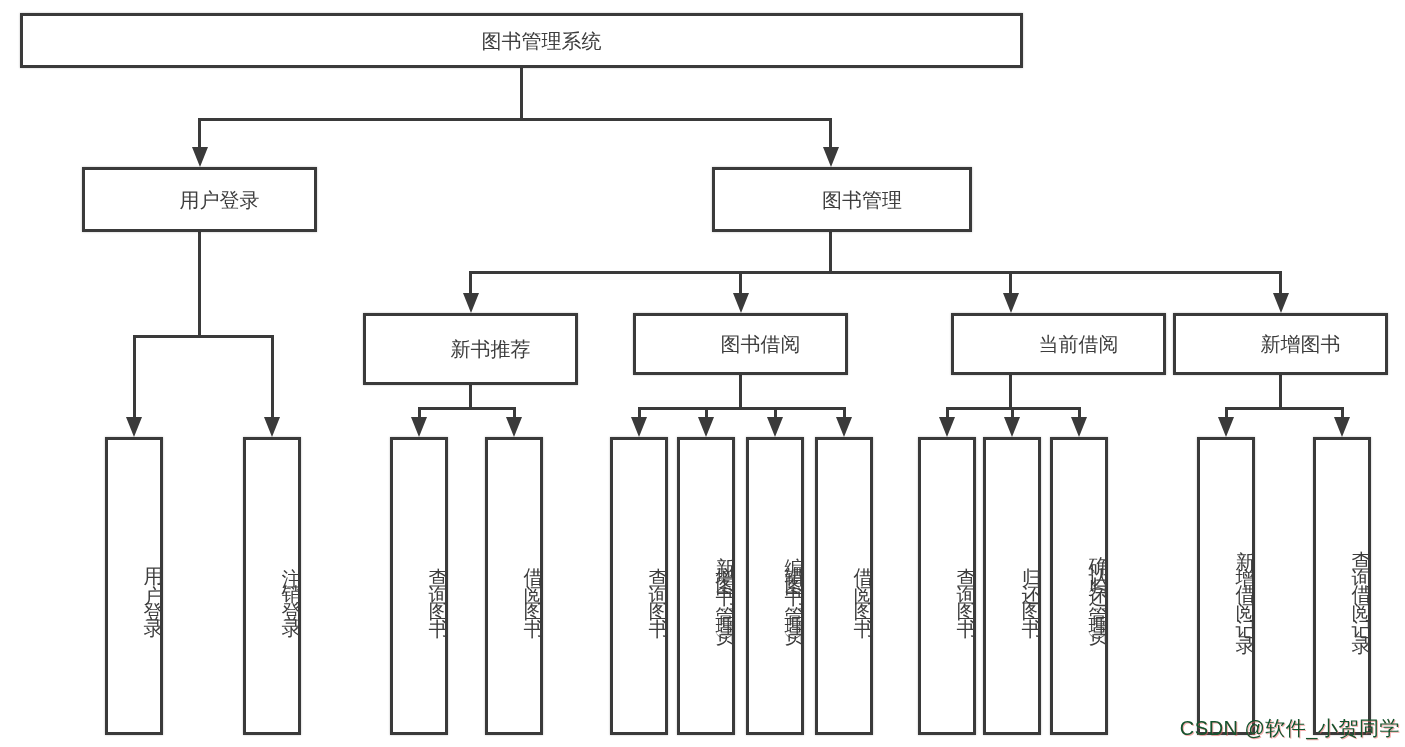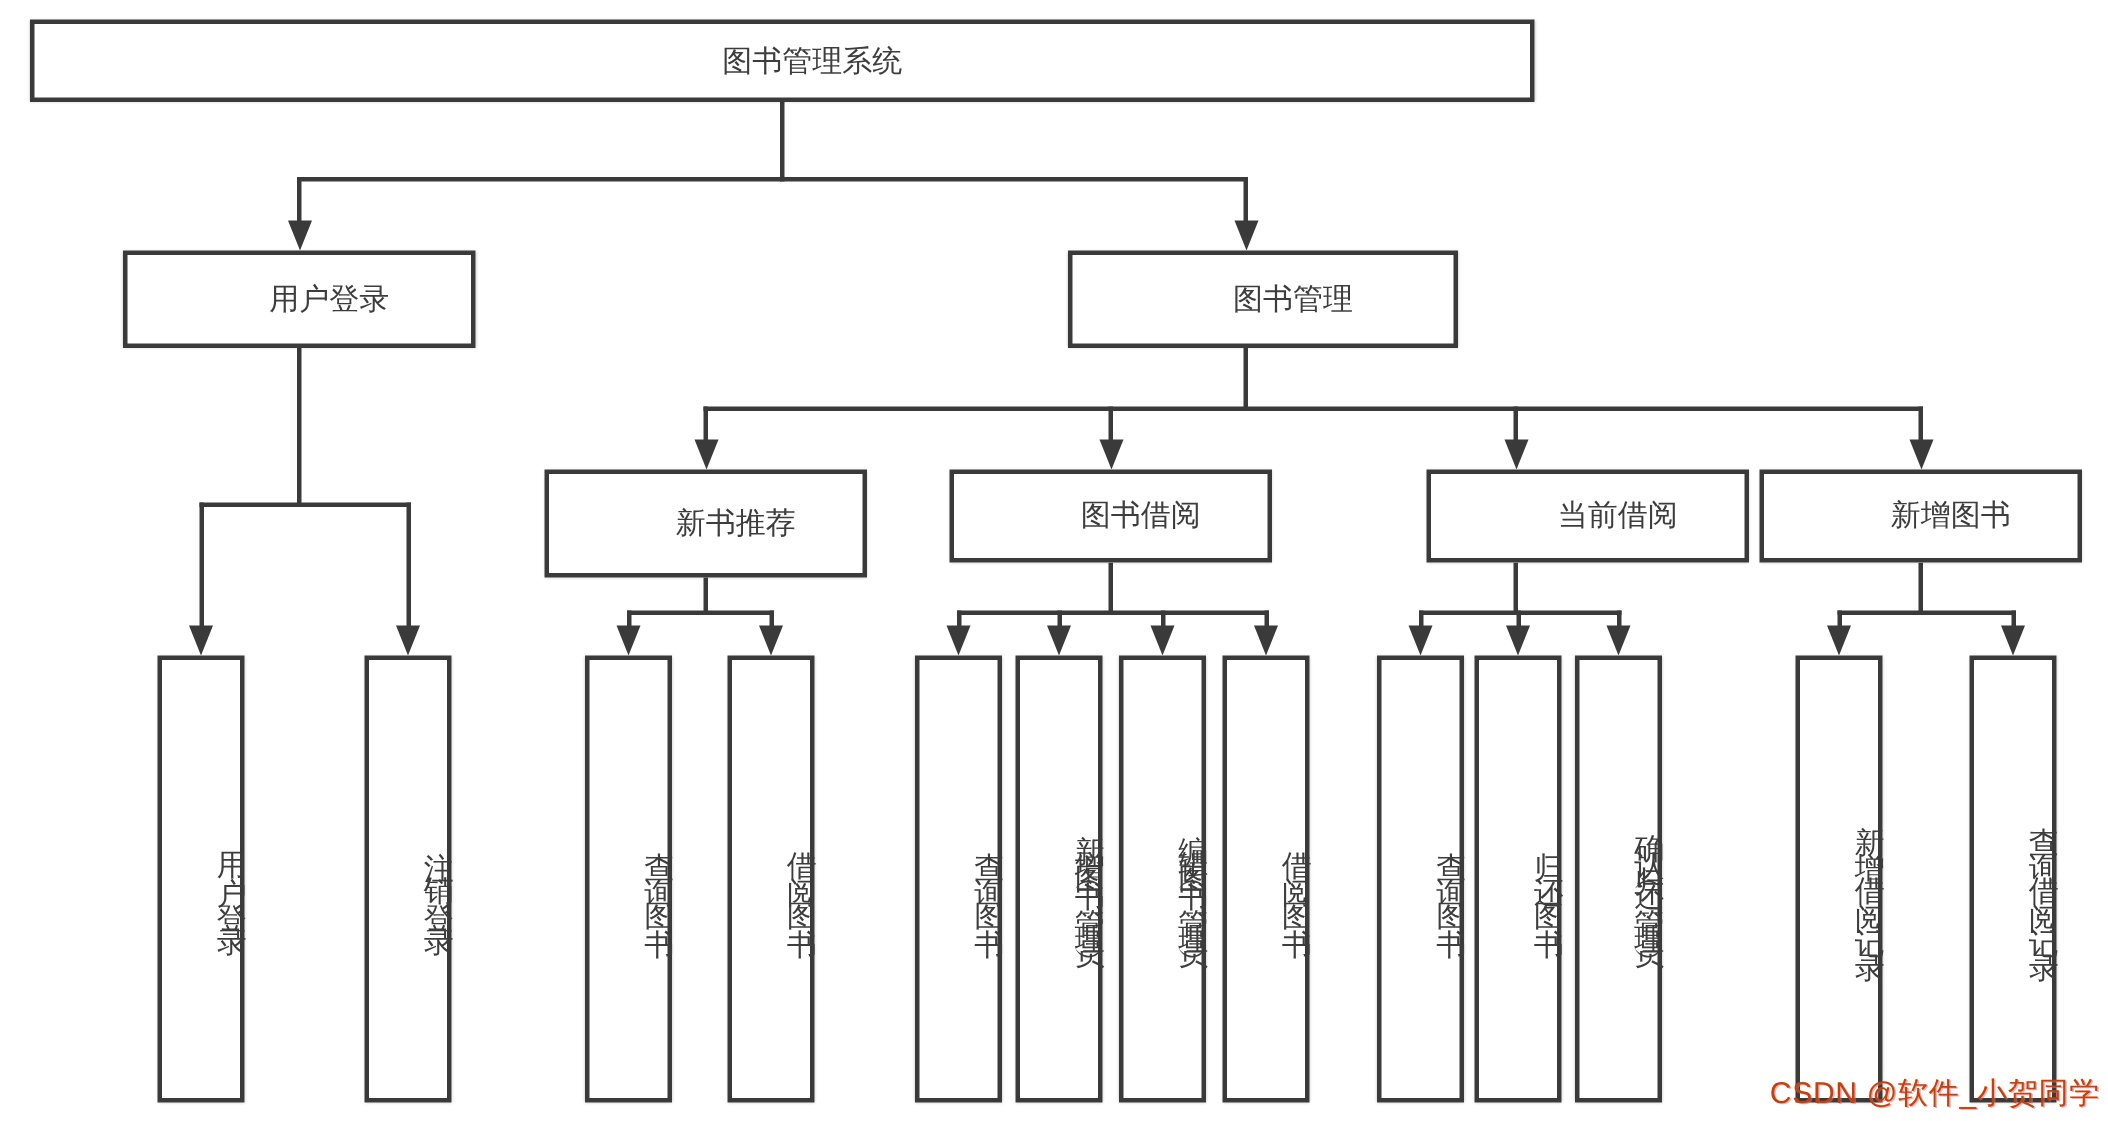--- a/index.html
+++ b/index.html
@@ -54,21 +54,21 @@
     border-left: 8px solid transparent;
     border-right: 8px solid transparent;
     border-top: 20px solid #3a3a3a;
     z-index: 1;
   }
   .watermark {
     position: absolute;
     right: 5px;
     bottom: 5px;
     font-size: 20px;
-    color: #c2410c;
+    color: #14532d;
     text-shadow: 1px 1px 0 rgba(235,106,106,0.55);
     letter-spacing: 0.5px;
     z-index: 10;
   }
 </style>
 </head>
 <body>
 
 <div id="canvas">
   <div id="diagram-layer">

